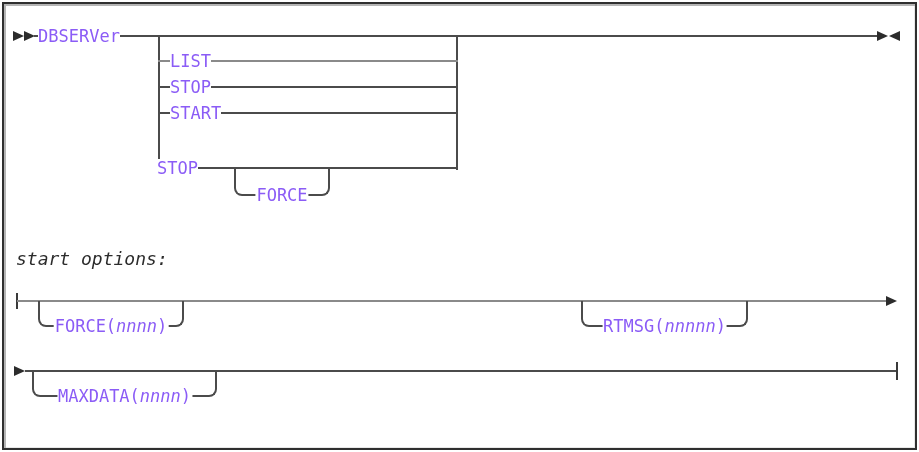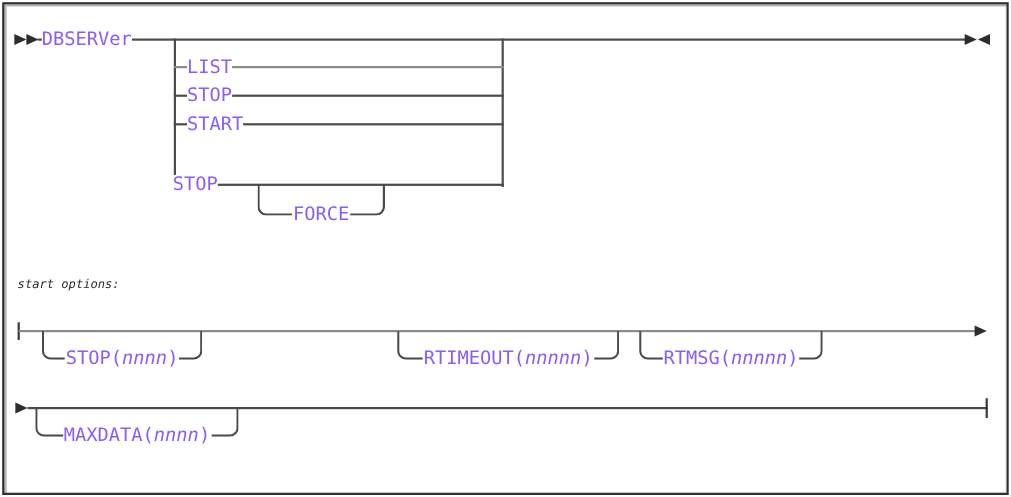--- a/index.html
+++ b/index.html
@@ -31,21 +31,21 @@
   .tri-r{
     position:absolute;width:0;height:0;
     border-left:11px solid #2c2c2c;border-top:5px solid transparent;border-bottom:5px solid transparent;
   }
   .tri-l{
     position:absolute;width:0;height:0;
     border-right:11px solid #2c2c2c;border-top:5px solid transparent;border-bottom:5px solid transparent;
   }
   .tick{position:absolute;width:2px;background:#3a3a3a;}
   .heading{
-    position:absolute;height:20px;line-height:20px;font-size:11px;font-style:italic;white-space:nowrap;
+    position:absolute;height:20px;line-height:20px;font-size:18px;font-style:italic;white-space:nowrap;
   }
 </style>
 </head>
 <body>
 
 <div id="stage">
   <div id="frame"></div>
 
   <div class="tri-r" style="left:13px;top:31px;"></div>
   <div class="tri-r" style="left:24px;top:31px;"></div>
@@ -66,38 +66,35 @@
   <div class="rail" style="left:158px;top:86px;width:300px;"></div>
   <div class="kw" style="left:170px;top:78px;">STOP</div>
 
   <div class="rail" style="left:158px;top:112px;width:300px;"></div>
   <div class="kw" style="left:170px;top:104px;text-align:center;">START</div>
 
 
   <div class="rail" style="left:158px;top:167px;width:300px;"></div>
   <div class="kw" style="left:157px;top:159px;">STOP</div>
 
-  <div class="loop" style="left:234px;top:168px;width:92px;height:26px;padding-left:20px;">
+  <div class="loop" style="left:234px;top:168px;width:92px;height:26px;">
     <div class="kw">FORCE</div>
   </div>
 
   <div class="heading" style="left:16px;top:249px;">start options:</div>
 
   <div class="tick" style="left:16px;top:293px;height:16px;"></div>
   <div class="rail gray" style="left:17px;top:300px;width:870px;"></div>
   <div class="tri-r" style="left:886px;top:296px;"></div>
 
   <div class="loop" style="left:38px;top:301px;width:142px;height:24px;">
-    <div class="kw"><span>STOP(</span><span class="var">nnnn</span><span>)</span></div>
+    <div class="kw"><span>FORCE(</span><span class="var">nnnn</span><span>)</span></div>
   </div>
 
 
-  <div class="loop" style="left:361px;top:301px;width:198px;height:24px;">
-    <div class="kw"><span>RTIMEOUT(</span><span class="var">nnnnn</span><span>)</span></div>
-  </div>
 
   <div class="loop" style="left:581px;top:301px;width:163px;height:24px;">
     <div class="kw"><span>RTMSG(</span><span class="var">nnnnn</span><span>)</span></div>
   </div>
 
   <div class="tri-r" style="left:14px;top:366px;"></div>
   <div class="rail" style="left:25px;top:370px;width:873px;"></div>
   <div class="tick" style="left:896px;top:362px;height:18px;"></div>
 
   <div class="loop" style="left:32px;top:371px;width:181px;height:24px;">

